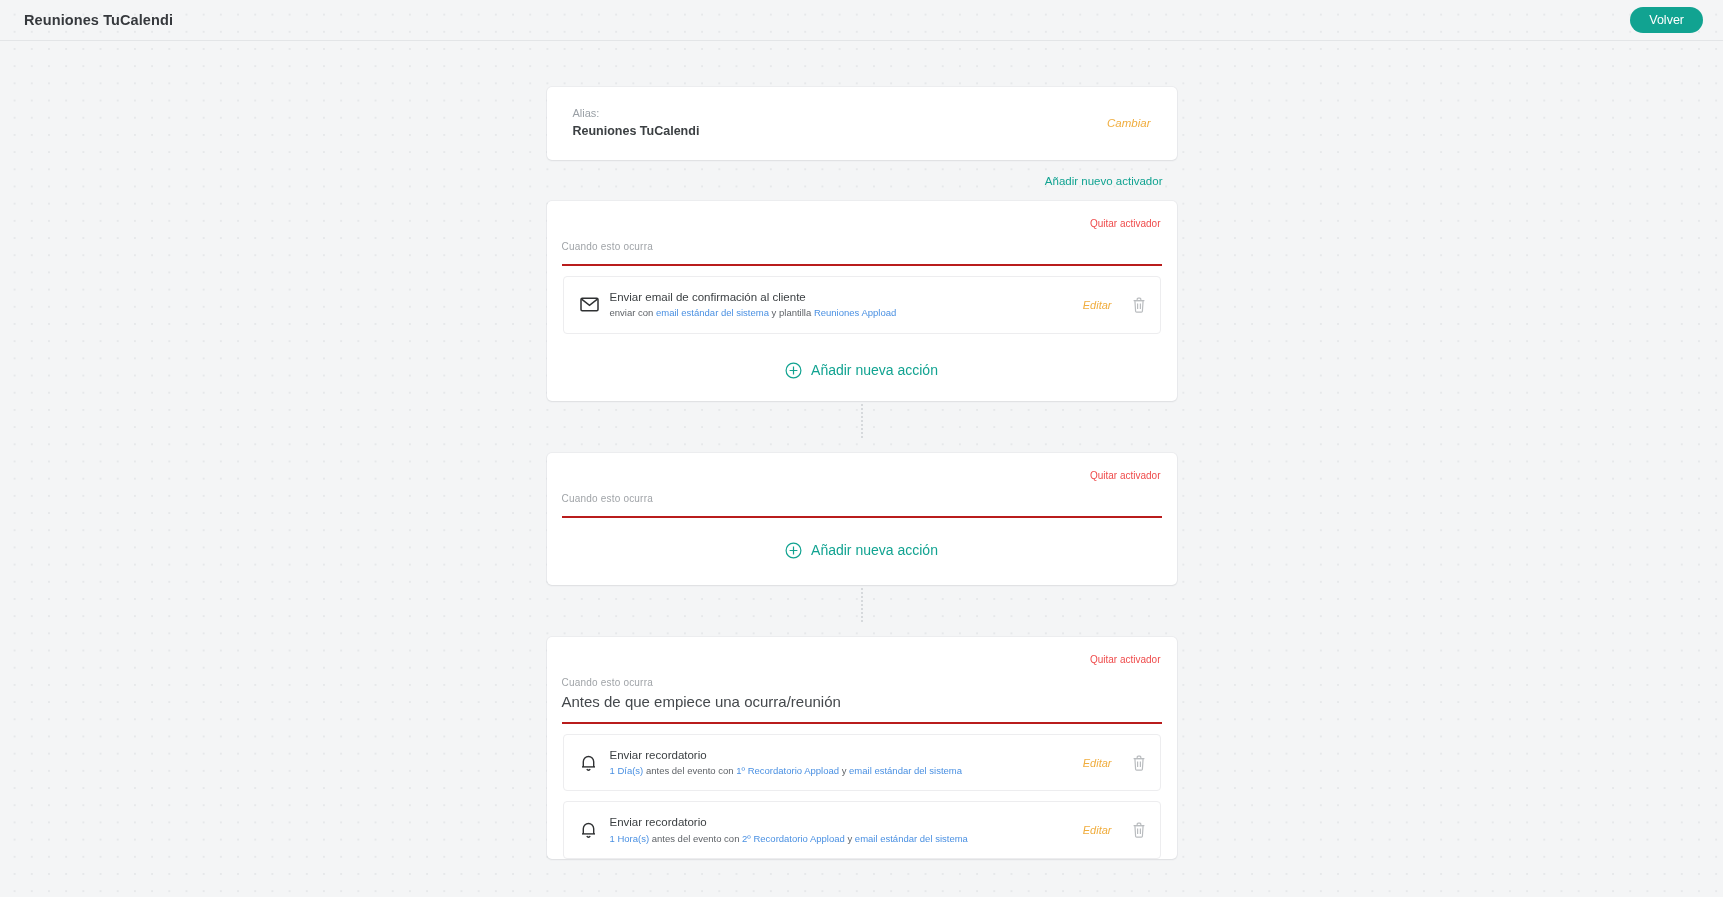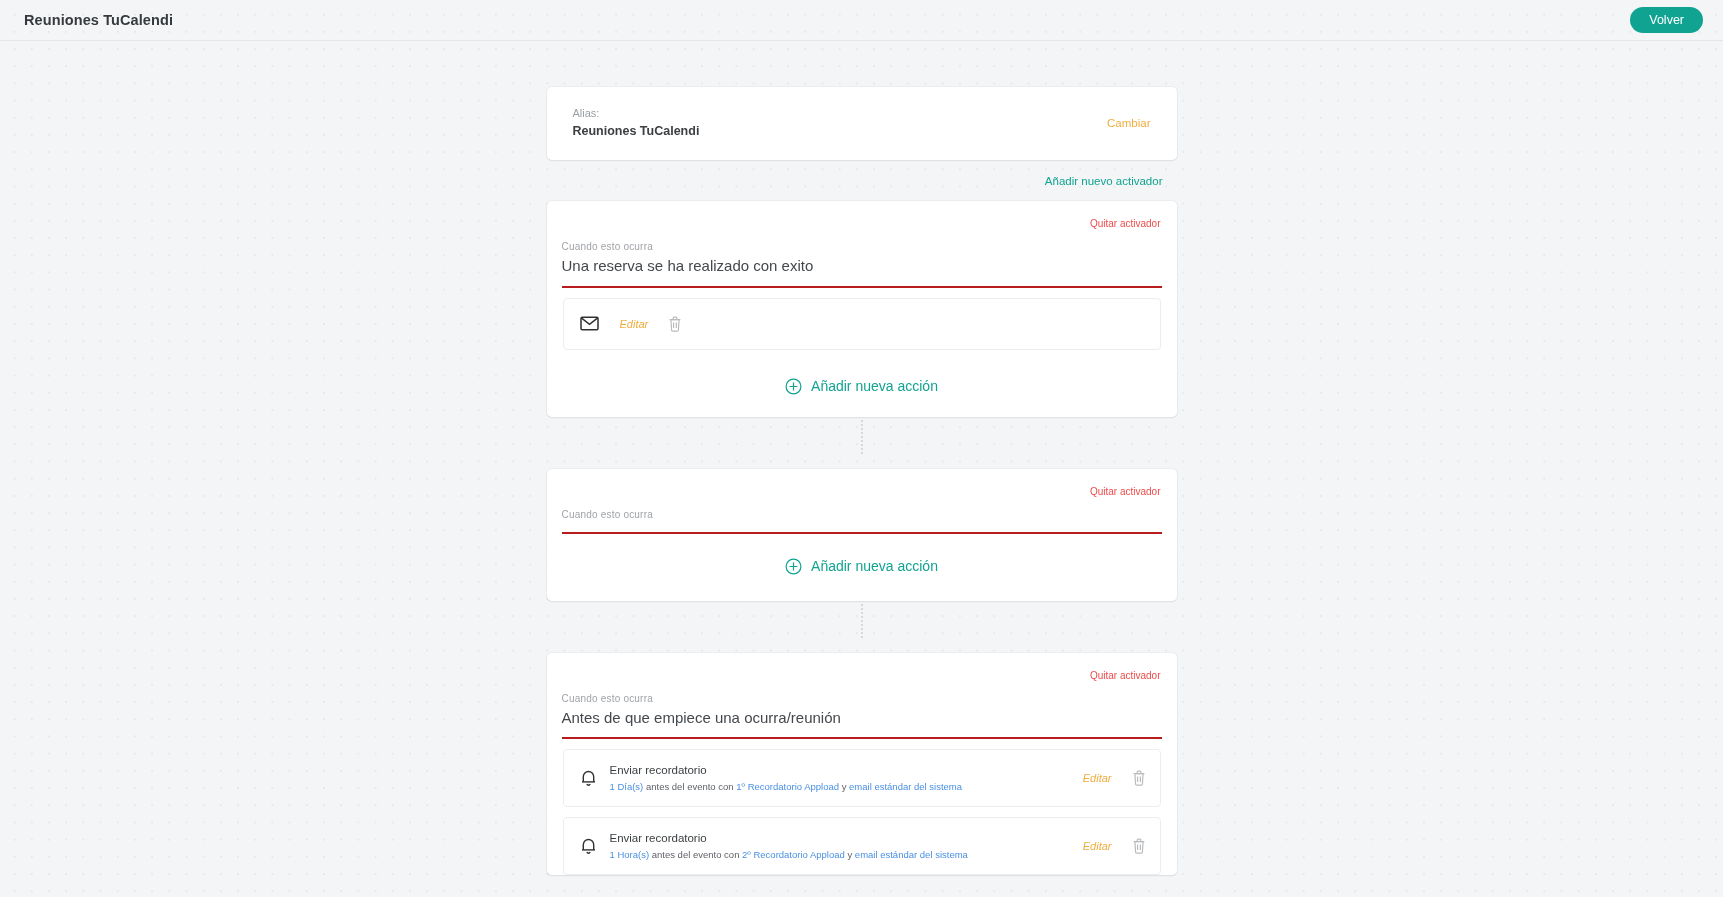--- a/index.html
+++ b/index.html
@@ -87,20 +87,21 @@
     font-weight: bold;
     color: #3c4043;
     line-height: 1.5;
   }
   .alias-change {
     margin-left: auto;
     font-size: 11.5px;
     color: #f0ad3e;
     cursor: pointer;
     text-decoration: none;
+    font-style: italic;
   }
 
   .add-trigger-row {
     text-align: right;
     padding: 11px 14px 0 0;
   }
   .add-trigger-link {
     font-size: 11.5px;
     color: #11a391;
     cursor: pointer;
@@ -242,30 +243,33 @@
 
     <div class="add-trigger-row">
       <a class="add-trigger-link">Añadir nuevo activador</a>
     </div>
 
     <div id="triggers">
         <div class="card trigger-card">
           <div class="remove-trigger-row"><a class="remove-trigger-link">Quitar activador</a></div>
           <div class="trigger-head">
             <div class="trigger-when">Cuando esto ocurra</div>
-            <div class="trigger-name">Una reserva se ha realizado con exito</div>
           </div>
           <div class="actions-list">
             <div class="action-row">
               <span class="action-icon">
                 <svg width="19" height="15" viewBox="0 0 19 15" fill="none" stroke="currentColor" stroke-width="1.5">
                   <rect x="1" y="1.2" width="17" height="12.6" rx="1.2"></rect>
                   <path d="M1.6 2.2 9.5 8.4l7.9-6.2"></path>
                 </svg>
               </span>
+              <div class="action-text">
+                <div class="action-title">Enviar email de confirmación al cliente</div>
+                <div class="action-sub">enviar con <span class="lnk">email estándar del sistema</span> y plantilla <span class="lnk">Reuniones Appload</span></div>
+              </div>
               <div class="action-ctrls">
                 <a class="edit-link">Editar</a>
                 <button class="trash-btn">
                   <svg width="14" height="16" viewBox="0 0 14 16" fill="none" stroke="currentColor" stroke-width="1.2">
                     <path d="M1.6 3.6h10.8"></path>
                     <path d="M2.9 3.6h8.2l-.7 10.6a1 1 0 0 1-1 .9H4.6a1 1 0 0 1-1-.9Z"></path>
                     <path d="M5.2 3.6V2.1a.9.9 0 0 1 .9-.9h1.8a.9.9 0 0 1 .9.9v1.5"></path>
                     <path d="M5.6 6.4v5.6M8.4 6.4v5.6"></path>
                   </svg>
                 </button>

